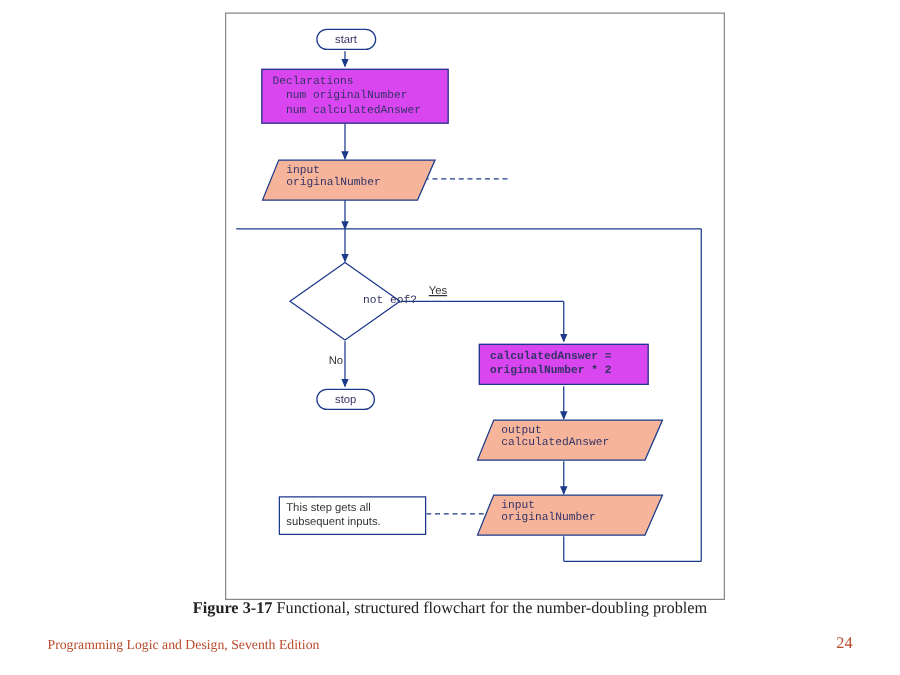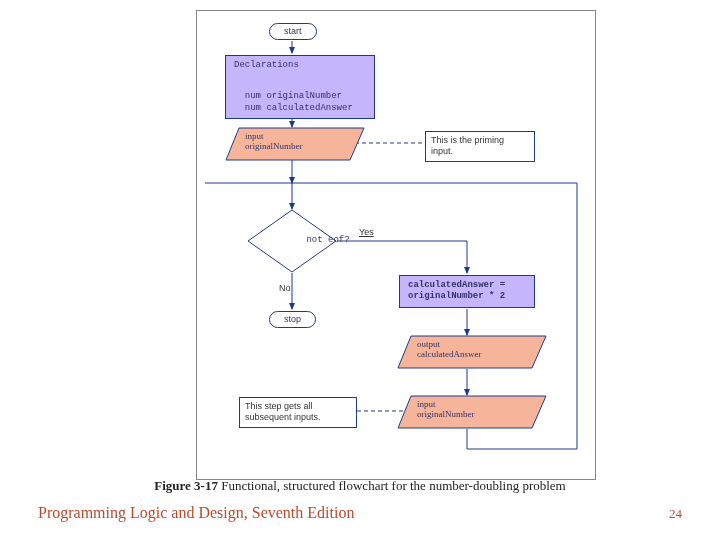--- a/index.html
+++ b/index.html
@@ -6,50 +6,50 @@
   body {
     width: 720px;
     height: 540px;
     font-family: Arial, sans-serif;
     background: #fff;
     position: relative;
     overflow: hidden;
   }
   .figure-frame {
     position: absolute;
-    left: 196px;
+    left: 180px;
     top: 10px;
     width: 400px;
     height: 470px;
     border: 1px solid #888;
   }
   .node {
     position: absolute;
     font-size: 9px;
     color: #336;
     line-height: 1.25;
   }
   .terminal {
     border: 1px solid #1b3a8a;
     background: #fff;
     border-radius: 14px;
     padding: 2px 14px;
     text-align: center;
   }
   .process {
     border: 1px solid #1b3a8a;
-    background: #c4b5fd;
+    background: #d946ef;
     padding: 4px 8px;
     font-family: "Courier New", monospace;
     font-size: 9px;
   }
   .io {
     position: absolute;
     font-size: 9px;
-    font-family: Liberation Serif, serif;
+    font-family: Liberation Mono, monospace;
     color: #336;
   }
   .io-shape {
     position: absolute;
   }
   .annotation {
     border: 1px solid #1b3a8a;
     background: #fff;
     padding: 3px 5px;
     font-size: 9px;
@@ -76,21 +76,21 @@
     text-align: center;
     font-size: 13px;
     color: #222;
     font-family: "Georgia", serif;
   }
   .caption b { font-weight: bold; }
   .footer-left {
     position: absolute;
     left: 38px;
     bottom: 18px;
-    font-size: 16px;
+    font-size: 11px;
     color: #b94a2c;
     font-family: "Georgia", serif;
   }
   .footer-right {
     position: absolute;
     right: 38px;
     bottom: 18px;
     font-size: 13px;
     color: #b94a2c;
     font-family: "Georgia", serif;
@@ -145,36 +145,32 @@
 
     <line x1="160" y1="400" x2="208" y2="400" stroke="#1b3a8a" stroke-width="1" stroke-dasharray="4,3"></line>
   </svg>
 
   <div class="node terminal" style="left:72px; top:12px;">
     <span>start</span>
   </div>
 
   <div class="node process" style="left:28px; top:44px; width:150px;">
     <div>Declarations</div>
-    <div style="white-space:pre;margin-top:20px;">  num originalNumber</div>
+    <div style="white-space:pre;">  num originalNumber</div>
     <div style="white-space:pre;">  num calculatedAnswer</div>
   </div>
 
   <svg class="io-shape" style="left:28px; top:116px;" width="140" height="34">
     <polygon points="14,1 139,1 125,33 1,33" fill="#f6b59b" stroke="#1b3a8a" stroke-width="1"></polygon>
   </svg>
   <div class="io" style="left:48px; top:120px;">
     <div>input</div>
     <div>originalNumber</div>
   </div>
 
-  <div class="node annotation" style="left:228px; top:120px; width:110px;">
-    <div>This is the priming</div>
-    <div>input.</div>
-  </div>
 
   <svg class="io-shape" style="left:50px; top:198px;" width="90" height="64">
     <polygon points="45,1 89,32 45,63 1,32" fill="#fff" stroke="#1b3a8a" stroke-width="1"></polygon>
   </svg>
   <div class="decision-text" style="left:68px; top:224px; width:54px;">not eof?</div>
 
   <div class="edge-label" style="left:162px; top:216px;text-decoration:underline;">Yes</div>
   <div class="edge-label" style="left:82px; top:272px;">No</div>
 
   <div class="node terminal" style="left:72px; top:300px;">

